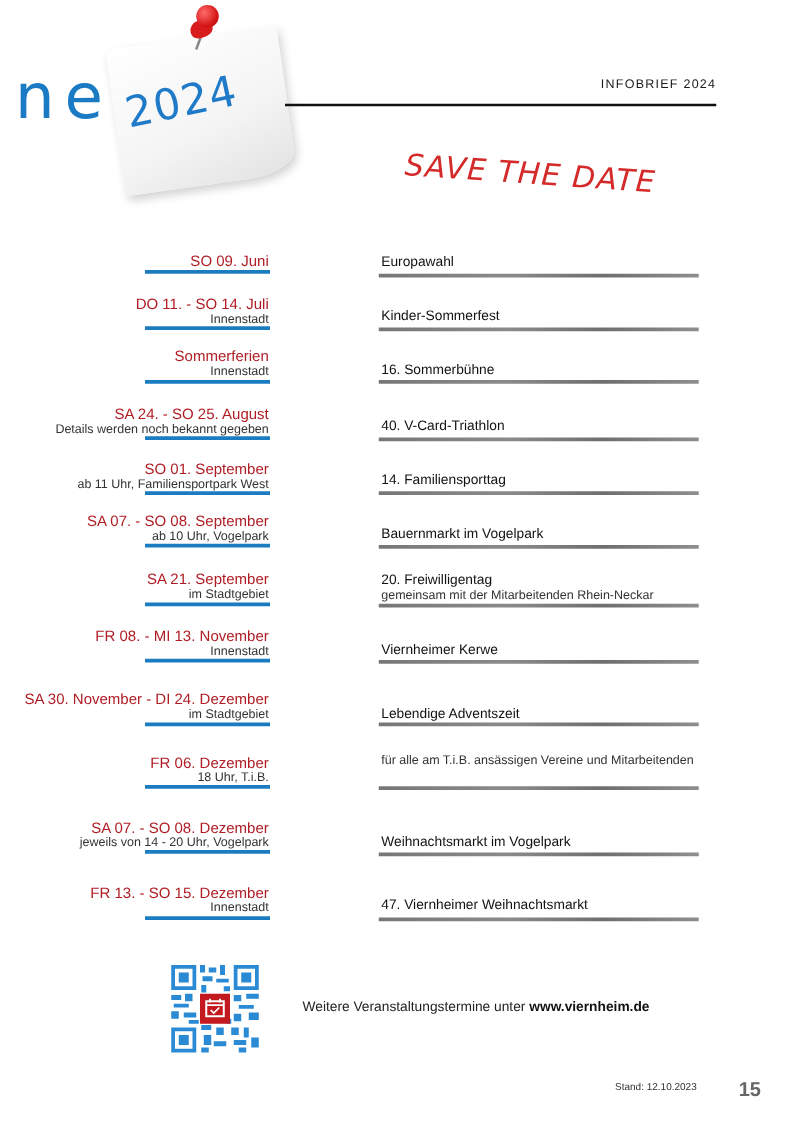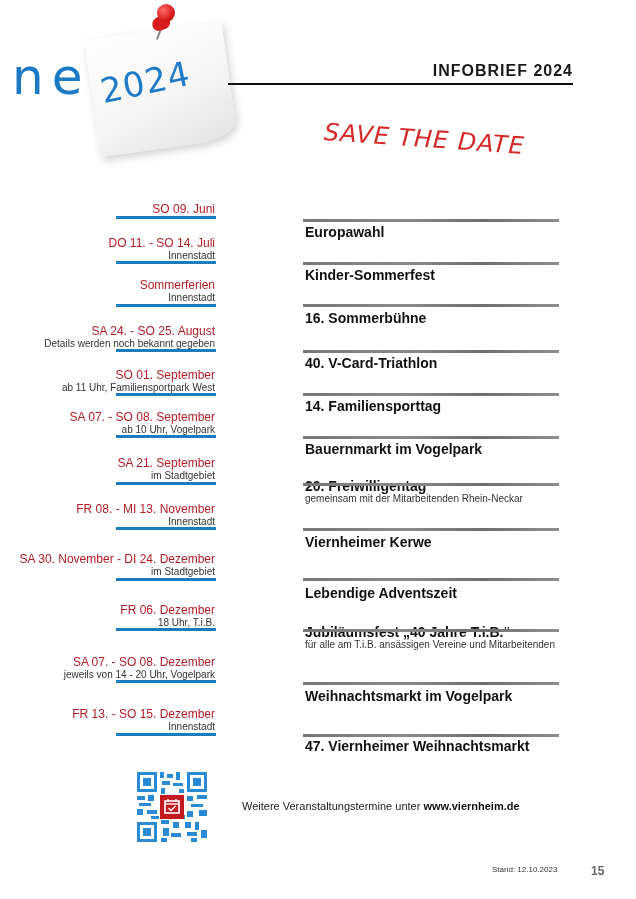--- a/index.html
+++ b/index.html
@@ -34,55 +34,55 @@
     }
     .pin-needle {
       position: absolute; left: 158px; top: 28px; width: 2px; height: 12px;
       background: #888; transform: rotate(20deg);
     }
     .header-rule {
       position: absolute; left: 228px; top: 83px; width: 345px; height: 2px; background: #111;
     }
     .header-title {
       position: absolute; right: 63px; top: 62px;
-      font-size: 16px; font-weight: bold; letter-spacing: 1px; color: #1a1a1a;
+      font-size: 10px; font-weight: normal; letter-spacing: 1px; color: #1a1a1a;
     }
     .save-date {
       position: absolute; left: 324px; top: 118px;
       font-family: "DejaVu Sans", sans-serif; font-size: 24px; color: #d42a2a;
       transform: rotate(4deg); transform-origin: left center; letter-spacing: 1px;
       font-style: italic;
     }
 
     .row { position: absolute; left: 0; width: 636px; }
     .left {
       position: absolute; right: 421px; text-align: right; white-space: nowrap;
     }
     .date { font-size: 12px; font-weight: normal; color: #b01c24; line-height: 14px; }
     .sub { font-size: 10px; color: #333; line-height: 12px; }
     .left-line {
       position: absolute; left: 116px; width: 100px; height: 3px; background: #1b7cc0;
     }
     .right { position: absolute; left: 305px; white-space: nowrap; }
-    .title { font-size: 14px; font-weight: bold; color: #111; line-height: 14px; margin-top: 22px; }
+    .title { font-size: 11px; font-weight: normal; color: #111; line-height: 14px; }
     .desc { font-size: 10px; color: #333; line-height: 12px; }
     .right-line {
       position: absolute; left: 303px; width: 256px; height: 3px;
       background: linear-gradient(90deg, #777, #8a8a8a 40%, #6f6f6f 70%, #8e8e8e);
     }
 
     .qr {
       position: absolute; left: 135px; top: 770px; width: 74px; height: 74px;
     }
     .footer-text {
       position: absolute; left: 242px; top: 800px; font-size: 11px; color: #222;
     }
     .footer-text b { color: #111; }
     .stand { position: absolute; left: 492px; top: 865px; font-size: 8px; color: #333; }
-    .page-num { position: absolute; left: 591px; top: 864px; font-size: 12px; font-weight: bold; color: #666; }
+    .page-num { position: absolute; left: 591px; top: 864px; font-size: 16px; font-weight: bold; color: #666; }
   </style>
 </head>
 <body>
 
 <div>
   <div class="header-logo">ne</div>
   <div class="note"></div>
   <div class="pin-needle"></div>
   <div class="pin-body"></div>
   <div class="pin-head"></div>
@@ -202,21 +202,20 @@
     <div class="right-line" style="top:26px"></div>
   </div>
 
   <div class="row" style="top:603px">
     <div class="left" style="top:0">
       <div class="date">FR 06. Dezember</div>
       <div class="sub">18 Uhr, T.i.B.</div>
     </div>
     <div class="left-line" style="top:25px"></div>
     <div class="right" style="top:0">
-      <div class="title">Jubiläumsfest „40 Jahre T.i.B.“</div>
       <div class="desc">für alle am T.i.B. ansässigen Vereine und Mitarbeitenden</div>
     </div>
     <div class="right-line" style="top:26px"></div>
   </div>
 
   <div class="row" style="top:655px">
     <div class="left" style="top:0">
       <div class="date">SA 07. - SO 08. Dezember</div>
       <div class="sub">jeweils von 14 - 20 Uhr, Vogelpark</div>
     </div>

